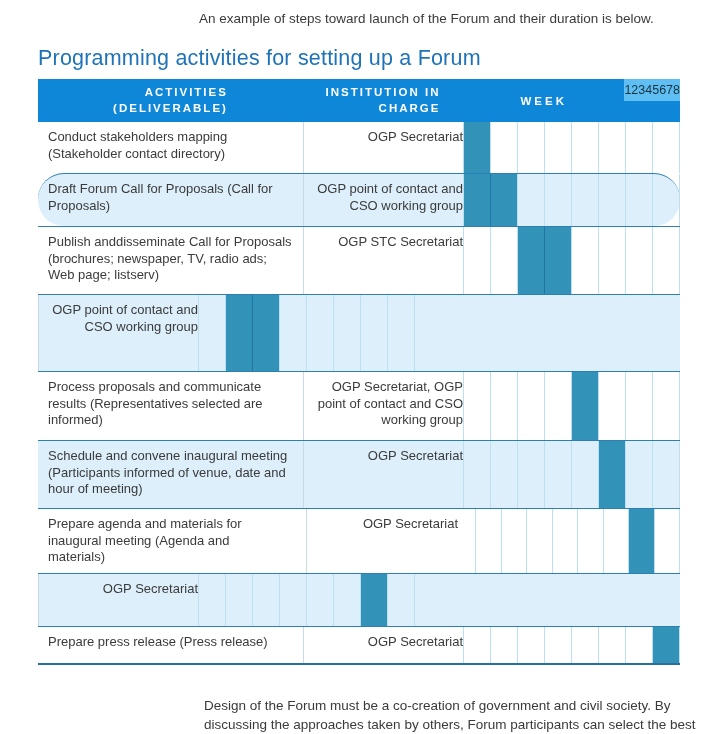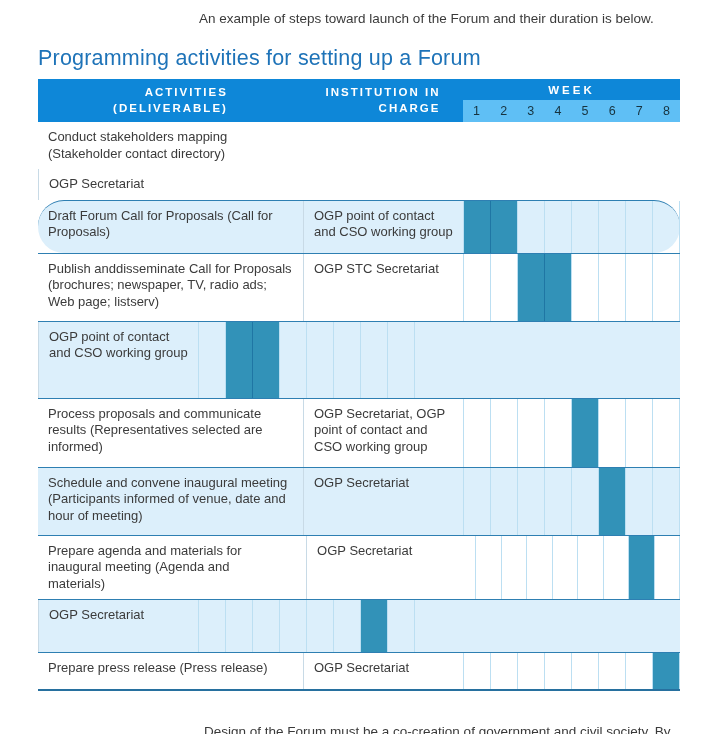--- a/index.html
+++ b/index.html
@@ -10,32 +10,32 @@
 
   .title{margin:20px 0 8px 38px;font-size:21.5px;font-weight:400;color:#1e73b8;letter-spacing:.2px;}
 
   .gantt{margin-left:38px;width:642px;border-bottom:2px solid #27709f;}
 
   .thead{display:flex;height:43px;background:#0e87d8;}
   .th{display:flex;align-items:center;justify-content:center;text-align:right;color:#ffffff;
       font-weight:bold;font-size:11.5px;letter-spacing:2px;white-space:pre-line;line-height:1.35;box-sizing:border-box;}
   .th-act{width:265px;}
   .th-inst{width:160px;}
-  .th-week{width:217px;display:flex;flex-direction:column;box-sizing:border-box;}
+  .th-week{width:217px;display:flex;flex-direction:row;box-sizing:border-box;}
   .week-label{flex:1;display:flex;align-items:center;justify-content:center;color:#ffffff;
       font-weight:bold;font-size:11.5px;letter-spacing:3px;}
   .week-numbers{height:22px;background:#5fbff5;display:flex;}
   .wnum{flex:1;display:flex;align-items:center;justify-content:center;font-size:12.5px;color:#17333f;}
 
   .row{display:flex;border-top:1px solid #2e7fb2;background:#ffffff;}
   .row:first-child{border-top:none;}
   .row.alt{background:#dceffb;}
   .cell{box-sizing:border-box;padding:7px 10px;font-size:13px;line-height:16.5px;color:#3b3b3b;}
   .act{width:265px;}
-  .inst{width:160px;border-left:1px solid #c8dae6;padding-right:10px;}
+  .inst{width:160px;border-left:1px solid #c8dae6;padding-right:0;text-align:right;}
   .weeks{width:217px;display:flex;border-left:1px solid #bcdff2;box-sizing:border-box;}
   .wcell{flex:1;border-right:1px solid #bcdff2;box-sizing:border-box;}
   .wcell.filled{background:#3292b8;}
   .wcell.filled.cont{border-right-color:#1f76a4;}
 
   .footer{margin:31px 0 0 204px;width:516px;font-size:13.5px;line-height:19.5px;color:#3a3a3a;}
 </style>
 </head>
 <body>
 
@@ -57,21 +57,21 @@
             <div class="wnum">3</div>
             <div class="wnum">4</div>
             <div class="wnum">5</div>
             <div class="wnum">6</div>
             <div class="wnum">7</div>
             <div class="wnum">8</div>
           </div>
       </div>
     </div>
     <div id="tbody">
-        <div class="row" style="min-height: 51px; flex-direction: column;">
+        <div class="row" style="min-height: 51px;">
           <div class="cell act">Conduct stakeholders mapping (Stakeholder contact directory)</div>
           <div class="cell inst">OGP Secretariat</div>
           <div class="weeks">
             <div class="wcell filled"></div>
             <div class="wcell"></div>
             <div class="wcell"></div>
             <div class="wcell"></div>
             <div class="wcell"></div>
             <div class="wcell"></div>
             <div class="wcell"></div>

